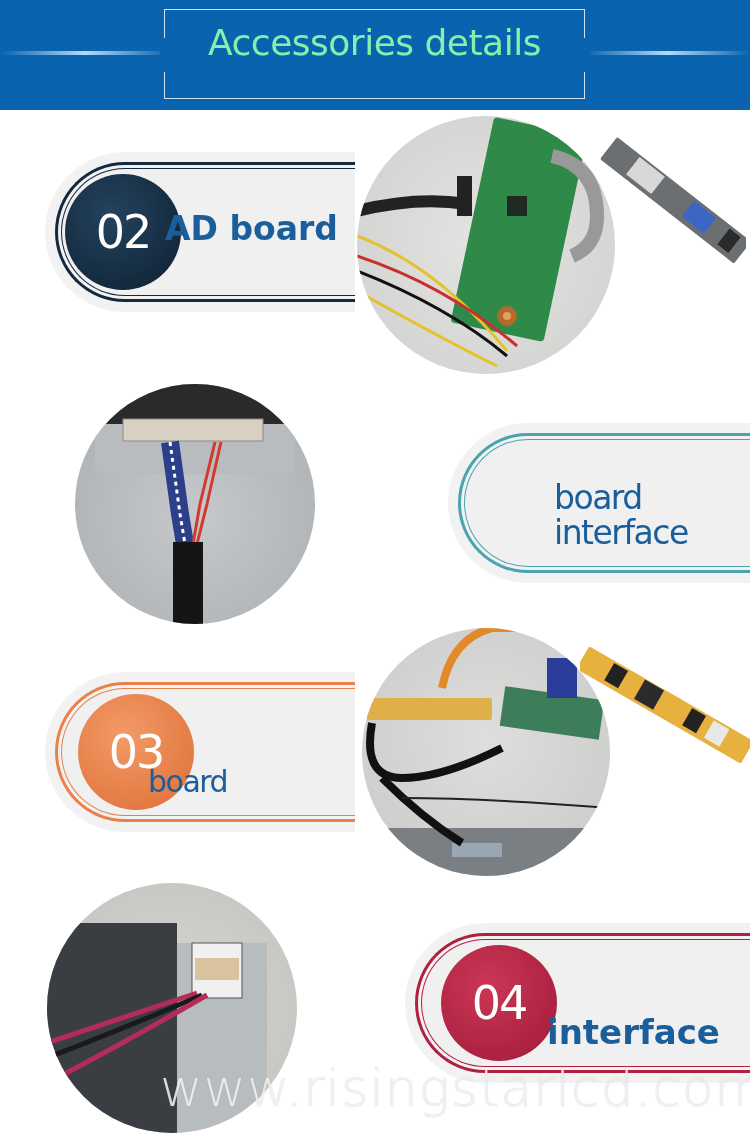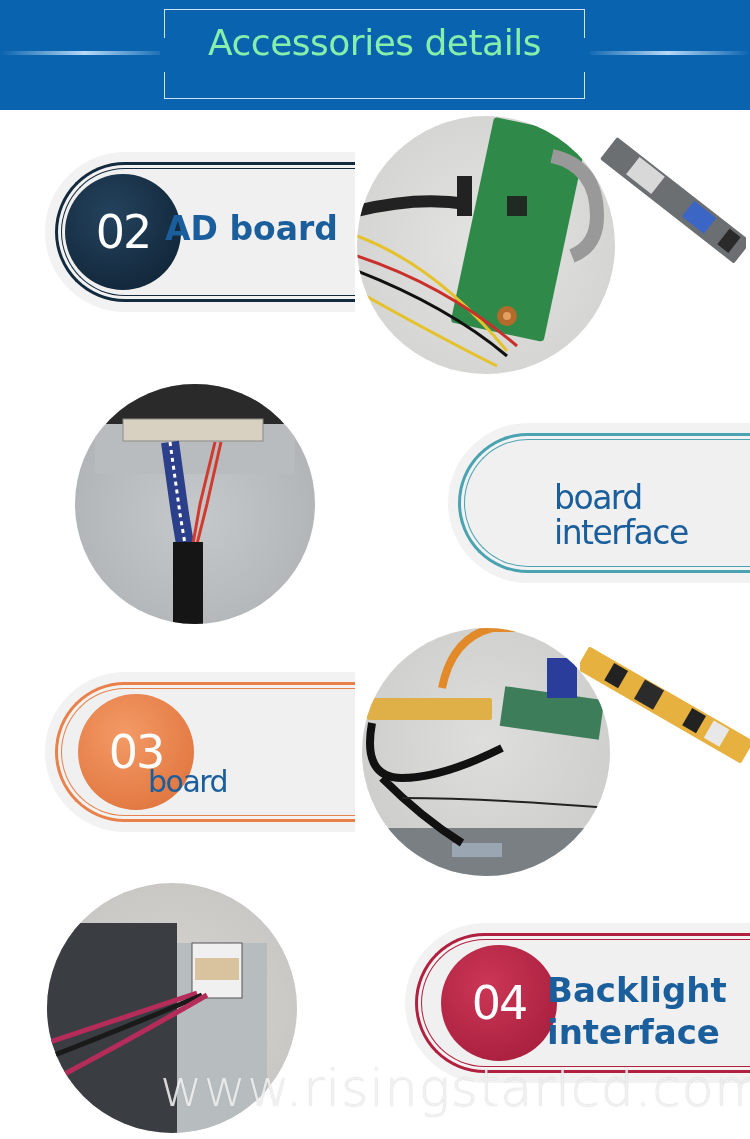--- a/index.html
+++ b/index.html
@@ -138,17 +138,16 @@
     <path d="M150 110 Q90 130 0 160" stroke="#b52c5a" stroke-width="5" fill="none"></path>
     <path d="M155 112 Q90 140 0 175" stroke="#1a1a1a" stroke-width="5" fill="none"></path>
     <path d="M160 112 Q95 150 10 195" stroke="#b52c5a" stroke-width="5" fill="none"></path>
   </svg>
 </div>
 
 <div class="pill" style="left:405px; top:923px; width:345px;">
   <div class="band" style="border-color:#b0203f;"></div>
   <div class="band-inner" style="border-color:#b0203f;"></div>
   <div class="circle" style="background:radial-gradient(circle at 40% 35%, #cc3656, #a01a38);margin-left:16px;">04</div>
-  <div class="label" style="left:142px; top:50px; font-size:34px; font-weight:bold;">Backlight</div>
   <div class="label" style="left:142px; top:92px; font-size:34px; font-weight:bold;text-align:center;">interface</div>
 </div>
 
 <div class="watermark">www.risingstarlcd.com</div>
 
 </body></html>

